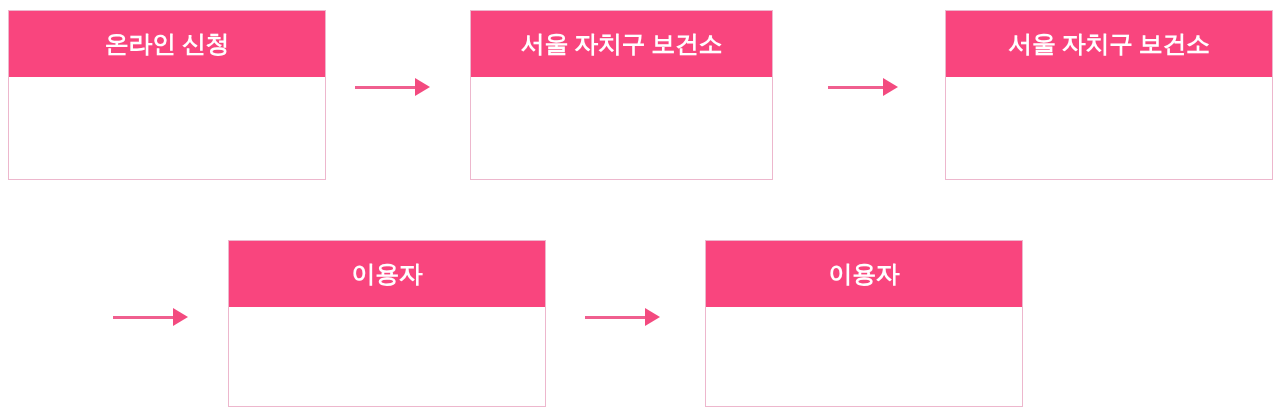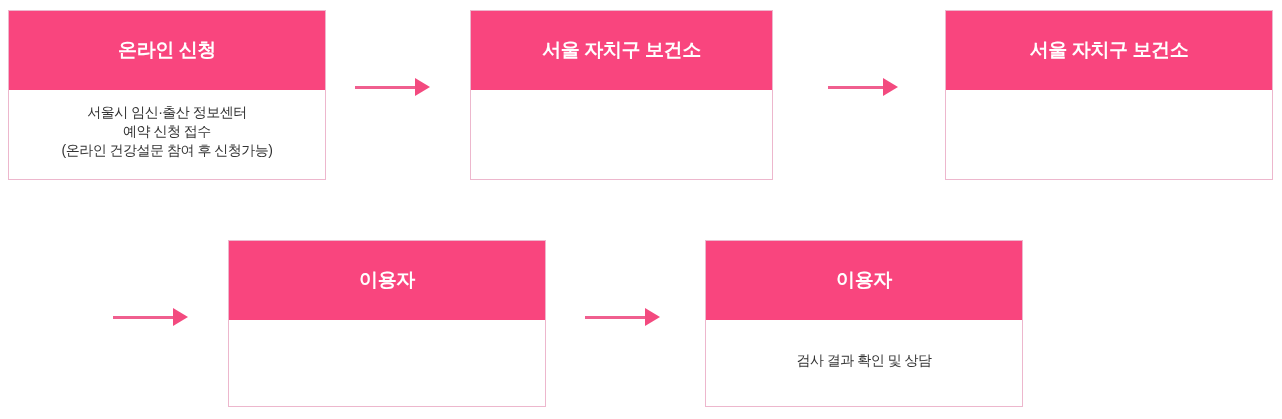--- a/index.html
+++ b/index.html
@@ -28,27 +28,27 @@
     background: #ffffff;
     border: 1px solid #edb7cd;
     display: flex;
     flex-direction: column;
     overflow: hidden;
   }
   .node-header {
     box-sizing: border-box;
     background: #f9457e;
     color: #ffffff;
-    font-size: 19px;
+    font-size: 24px;
     font-weight: bold;
     letter-spacing: -0.4px;
     display: flex;
     align-items: center;
     justify-content: center;
-    height: 79px;
+    height: 66px;
     flex: none;
     text-align: center;
     line-height: 1.2;
   }
   .node-body {
     box-sizing: border-box;
     flex: 1 1 auto;
     display: flex;
     align-items: center;
     justify-content: center;
@@ -84,23 +84,20 @@
     margin-left: -1px;
   }
 </style>
 </head>
 <body>
 
 <div id="flow-canvas">
 
   <div class="node" style="left:8px; top:10px; width:318px; height:170px;">
     <div class="node-header">온라인 신청</div>
-    <div class="node-body">서울시 임신·출산 정보센터
-예약 신청 접수
-(온라인 건강설문 참여 후 신청가능)</div>
   </div>
 
   <div class="arrow" style="left:355px; top:79px; width:75px;">
     <div class="arrow-shaft"></div>
     <div class="arrow-head"></div>
   </div>
 
   <div class="node" style="left:470px; top:10px; width:303px; height:170px;">
     <div class="node-header">서울 자치구 보건소</div>
   </div>
@@ -123,16 +120,15 @@
     <div class="node-header">이용자</div>
   </div>
 
   <div class="arrow" style="left:585px; top:309px; width:75px;">
     <div class="arrow-shaft"></div>
     <div class="arrow-head"></div>
   </div>
 
   <div class="node" style="left:705px; top:240px; width:318px; height:167px;">
     <div class="node-header">이용자</div>
-    <div class="node-body">검사 결과 확인 및 상담</div>
   </div>
 
 </div>
 
 </body></html>

